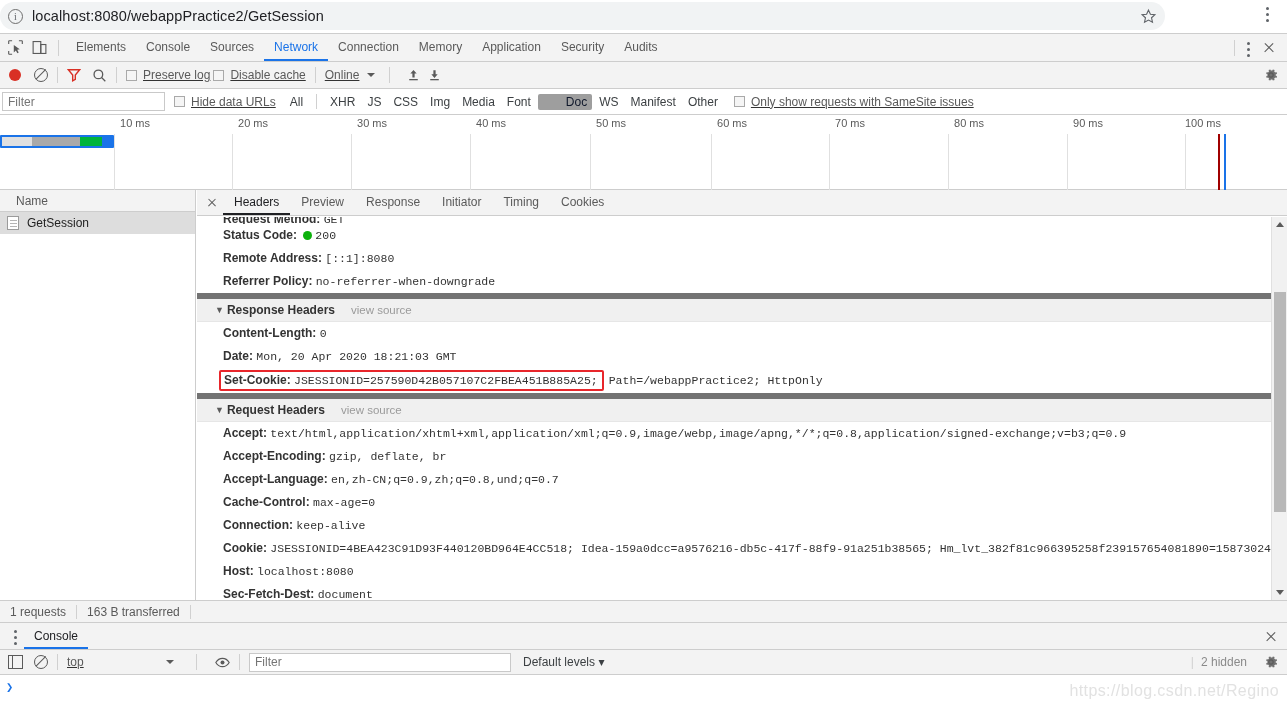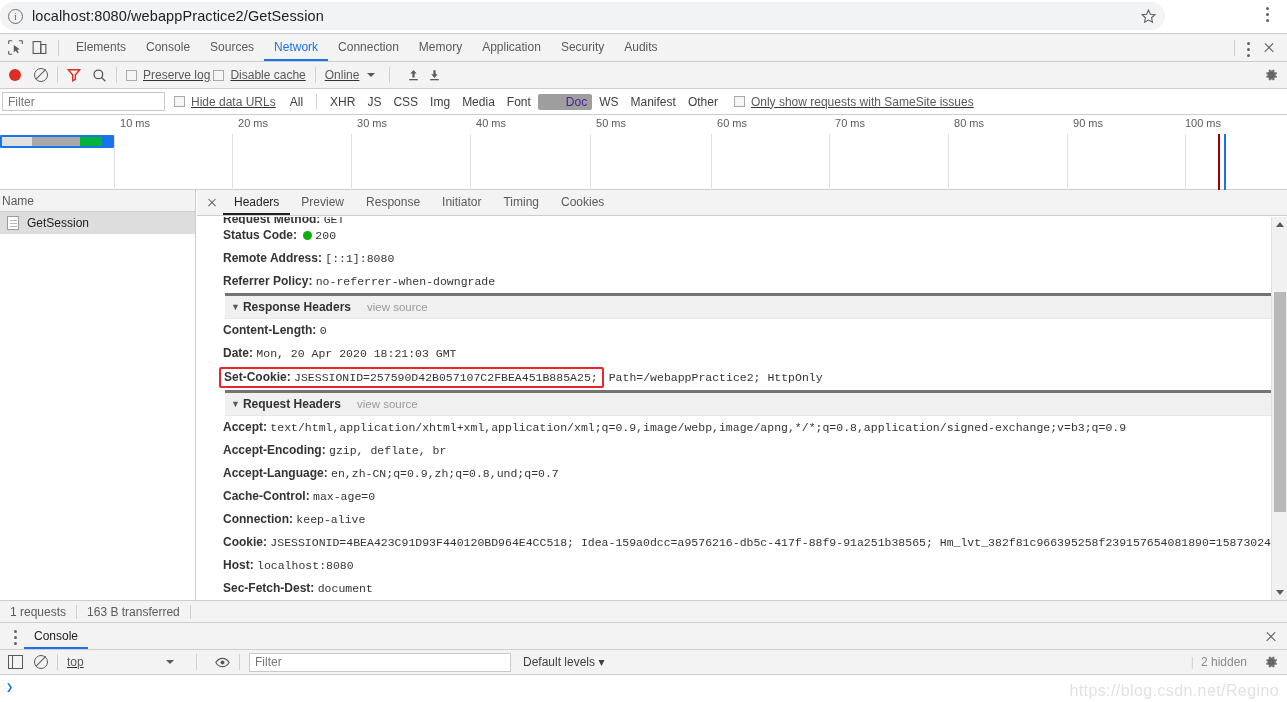--- a/index.html
+++ b/index.html
@@ -115,21 +115,21 @@
     position: relative; height: 26px; background: #fff;
     border-bottom: 1px solid #cdcdcd; display: flex; align-items: center;
   }
   .filter-input {
     width: 163px; height: 19px; margin-left: 2px; border: 1px solid #c9c9c9; background:#fff;
     font-size: 12px; color: #5a5a5a; padding-left: 5px; line-height: 17px;
     font-family: "Liberation Sans", sans-serif; outline: none;
   }
   .fdiv { width: 1px; height: 15px; background: #d0d0d0; margin: 0 7px; }
   .ftype { font-size: 12px; color: #3c4043; padding: 1px 5px; margin: 0 1px; border-radius: 2px; white-space: nowrap; }
-  .ftype.sel { background: #9e9e9e; color: #4c1d95; padding-left: 28px; }
+  .ftype.sel { background: #9e9e9e; color: #0f172a; padding-left: 28px; }
 
   
   .overview { position: relative; height: 75px; background: #fff; border-bottom: 1px solid #cdcdcd; padding-left: 40px; }
   .ov-ticklabels { position: relative; height: 19px; }
   .ov-tick {
     position: absolute; top: 2px; font-size: 11px; color: #5a5a5a;
     text-align: right; transform: translateX(-100%); padding-right: 4px;
   }
   .ov-grid { position: absolute; top: 19px; width: 1px; height: 56px; background: #e0e0e0; }
   .ov-bar {
@@ -141,21 +141,21 @@
 
   
   .split { position: relative; height: 410px; background: #fff; }
 
   .req-list {
     position: absolute; left: 0; top: 0; width: 196px; height: 410px;
     background: #fff; border-right: 1px solid #cdcdcd;
   }
   .rl-head {
     height: 22px; background: #f3f3f3; border-bottom: 1px solid #cdcdcd;
-    font-size: 12px; color: #5a5a5a; line-height: 22px; padding-left: 2px;
+    font-size: 12px; color: #5a5a5a; line-height: 22px; padding-left: 16px;
   }
   .rl-row {
     height: 22px; display: flex; align-items: center; padding-left: 7px;
     background: #dddddd; font-size: 12px; color: #222;
   }
   .doc-icon {
     width: 12px; height: 14px; border: 1px solid #9b9b9b; background: #fff;
     margin-right: 8px; position: relative; flex: none;
   }
   .doc-icon::before {
@@ -188,23 +188,22 @@
   .hdr-line {
     font-size: 12px; line-height: 22px; padding-left: 26px; white-space: nowrap;
     font-family: "Liberation Sans", sans-serif;
   }
   .hdr-line .k { font-weight: bold; color: #333; }
   .hdr-line .v {
     font-family: "Liberation Mono", monospace; font-size: 11.5px; color: #333;
   }
   .section-head {
     background: #f0f0f0; font-size: 12px; font-weight: bold; color: #333;
-    line-height: 22px; padding-left: 6px; border-top: 3px solid #737373;
+    line-height: 22px; padding-left: 18px; border-top: 6px solid #737373;
     border-bottom: 1px solid #e6e6e6;
-    margin-left: 28px;
   }
   .tri { display: inline-block; margin-right: 3px; font-size: 9px; color: #5a5a5a; vertical-align: 1px; }
   .view-source { font-weight: normal; color: #9a9a9a; margin-left: 16px; font-size: 11.5px; }
   .status-dot {
     display: inline-block; width: 9px; height: 9px; border-radius: 50%;
     background: #0cb10c; vertical-align: -1px; margin: 0 3px;
   }
   .redbox {
     display: inline-block; border: 2.2px solid #e8262b; border-radius: 2px;
     padding: 0 4px 0 3px; margin-left: -4px; line-height: 17px;

